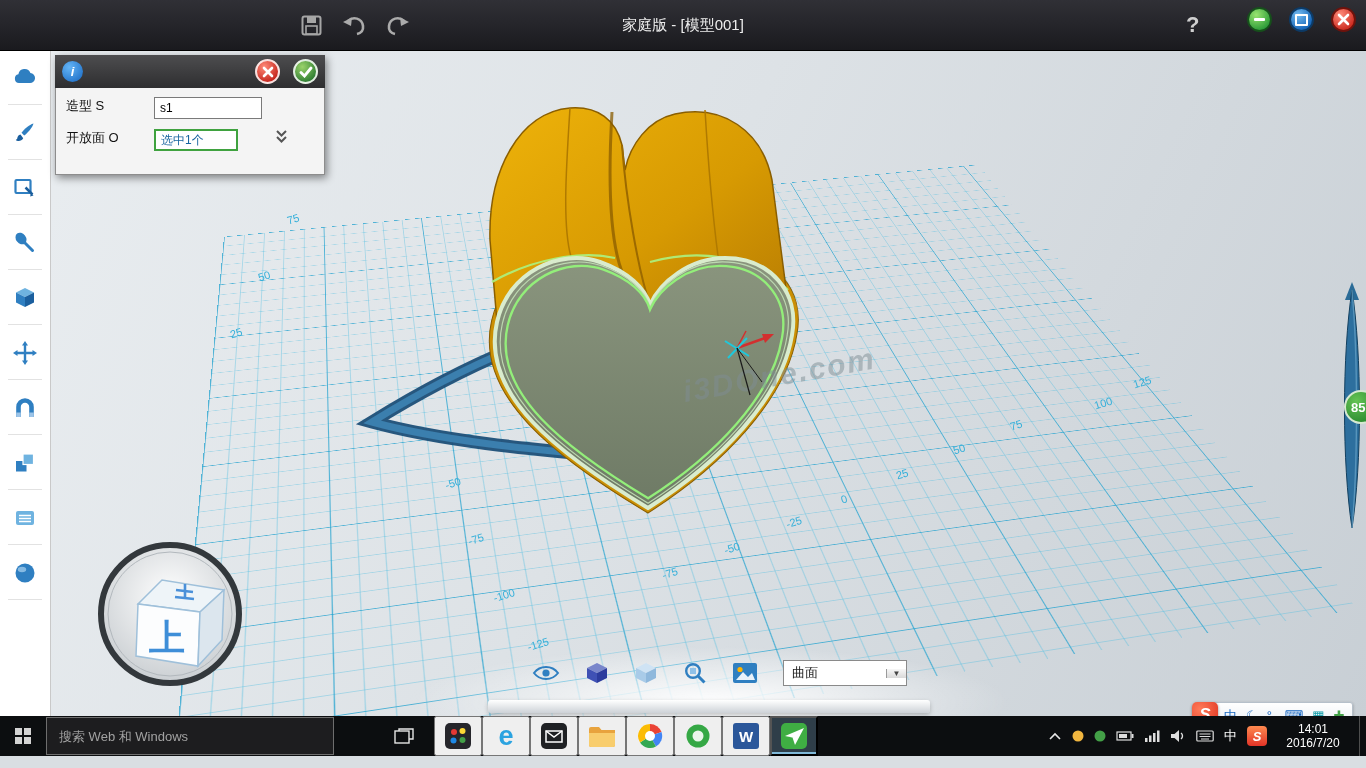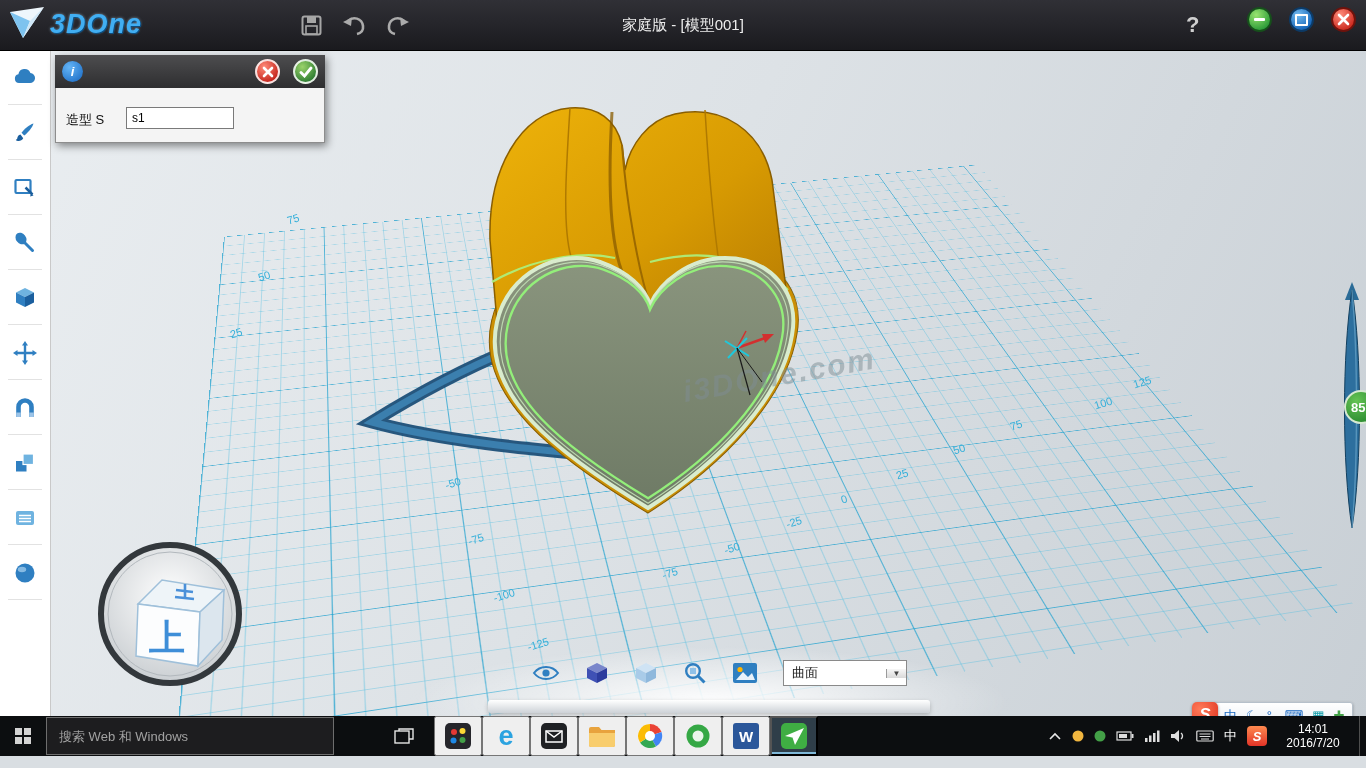--- a/index.html
+++ b/index.html
@@ -68,21 +68,21 @@
   .panel{position:absolute;left:55px;top:55px;width:270px;z-index:50;box-shadow:2px 3px 8px rgba(0,0,0,.45);}
   .panel-header{height:33px;background:linear-gradient(#4d4d4f,#2e2e30);display:flex;align-items:center;padding:0 7px;}
   .info-ic{width:21px;height:21px;border-radius:50%;background:radial-gradient(circle at 35% 30%,#64b5f6,#1565c0);
     color:#fff;font-weight:bold;font-size:13px;display:flex;align-items:center;justify-content:center;font-style:italic;}
   .ph-spacer{flex:1;}
   .pbtn{width:25px;height:25px;border-radius:50%;border:2px solid rgba(255,255,255,.85);cursor:pointer;
     display:flex;align-items:center;justify-content:center;padding:0;margin-left:13px;}
   .pbtn-cancel{background:radial-gradient(circle at 35% 28%,#ff8a78,#c62820 75%);}
   .pbtn-ok{background:radial-gradient(circle at 35% 28%,#9ad36a,#2e7d32 78%);}
   .panel-body{background:#f4f4f4;border:1px solid #8d8d8d;border-top:none;padding:9px 10px 13px;}
-  .prow{display:flex;align-items:flex-end;height:32px;}
+  .prow{display:flex;align-items:flex-start;height:32px;gap:28px;}
   .plabel{width:60px;font-size:13px;color:#111;}
   .pinput{height:22px;box-sizing:border-box;border:1px solid #7a7a7a;background:#fff;font-size:12px;
     padding:0 5px;font-family:"Liberation Sans","DejaVu Sans",sans-serif;}
   .in-name{width:108px;}
   .in-num{width:88px;border-right:none;}
   .spin{display:flex;flex-direction:column;width:16px;height:22px;box-sizing:border-box;border:1px solid #7a7a7a;}
   .spin b{flex:1;display:flex;align-items:center;justify-content:center;font-size:6px;color:#444;
     background:linear-gradient(#fdfdfd,#d9d9d9);cursor:pointer;font-weight:normal;}
   .spin b + b{border-top:1px solid #aaa;}
   .in-face{width:84px;border:2px solid #3fa23f;color:#17649f;}
@@ -122,28 +122,20 @@
   .clock{color:#fff;font-size:12px;text-align:center;line-height:14px;width:72px;cursor:default;}
   .peek{width:6px;height:40px;border-left:1px solid #4e4e4e;cursor:pointer;}
   .tray-ic{display:flex;align-items:center;cursor:pointer;}
 </style>
 </head>
 <body>
 
 <div class="stage">
 
   <div class="titlebar">
-    <div class="logo">
-      <svg width="38" height="40" viewBox="0 0 38 40">
-        <polygon points="2,8 36,3 15,34" fill="#eef6fc"></polygon>
-        <polygon points="2,8 22,17 15,34" fill="#7ec3ef"></polygon>
-        <polygon points="22,17 36,3 15,34" fill="#cfe7f7"></polygon>
-      </svg>
-      <span class="logo-text">3DOne</span>
-    </div>
     <div class="tb-tools">
       <button class="tb-btn">
         <svg width="23" height="23" viewBox="0 0 23 23">
           <rect x="2.5" y="2.5" width="18" height="18" rx="2" fill="none" stroke="#a6a6a6" stroke-width="2"></rect>
           <rect x="7" y="2.5" width="9" height="6.5" fill="#a6a6a6"></rect>
           <rect x="6" y="12" width="11" height="8" fill="none" stroke="#a6a6a6" stroke-width="1.6"></rect>
         </svg>
       </button>
       <button class="tb-btn">
         <svg width="26" height="22" viewBox="0 0 26 22">
@@ -395,20 +387,29 @@
         <svg width="14" height="12" viewBox="0 0 14 12">
           <path d="M2 6.5 L5.5 10 L12 2" stroke="#fff" stroke-width="2.8" fill="none" stroke-linecap="round"></path>
         </svg>
       </button>
     </div>
     <div class="panel-body">
       <div class="prow">
         <span class="plabel">造型 S</span>
         <input class="pinput in-name" value="s1" style="">
       </div>
+      <div class="prow">
+        <span class="plabel">开放面 O</span>
+        <input class="pinput in-face" value="选中1个" style="">
+        <span class="chev2">
+          <svg width="13" height="15" viewBox="0 0 13 15">
+            <path d="M2 2 L6.5 6.5 L11 2 M2 8 L6.5 12.5 L11 8" stroke="#555" stroke-width="2" fill="none"></path>
+          </svg>
+        </span>
+      </div>
     </div>
   </div>
 
   <div class="ime">
     <span class="ime-logo">S</span>
     <span class="ime-body" id="ime-icons">
         <span class="ime-ic ime-ic-0">中</span>
         <span class="ime-ic ime-ic-1">☾</span>
         <span class="ime-ic ime-ic-2">°,</span>
         <span class="ime-ic ime-ic-3">⌨</span>

